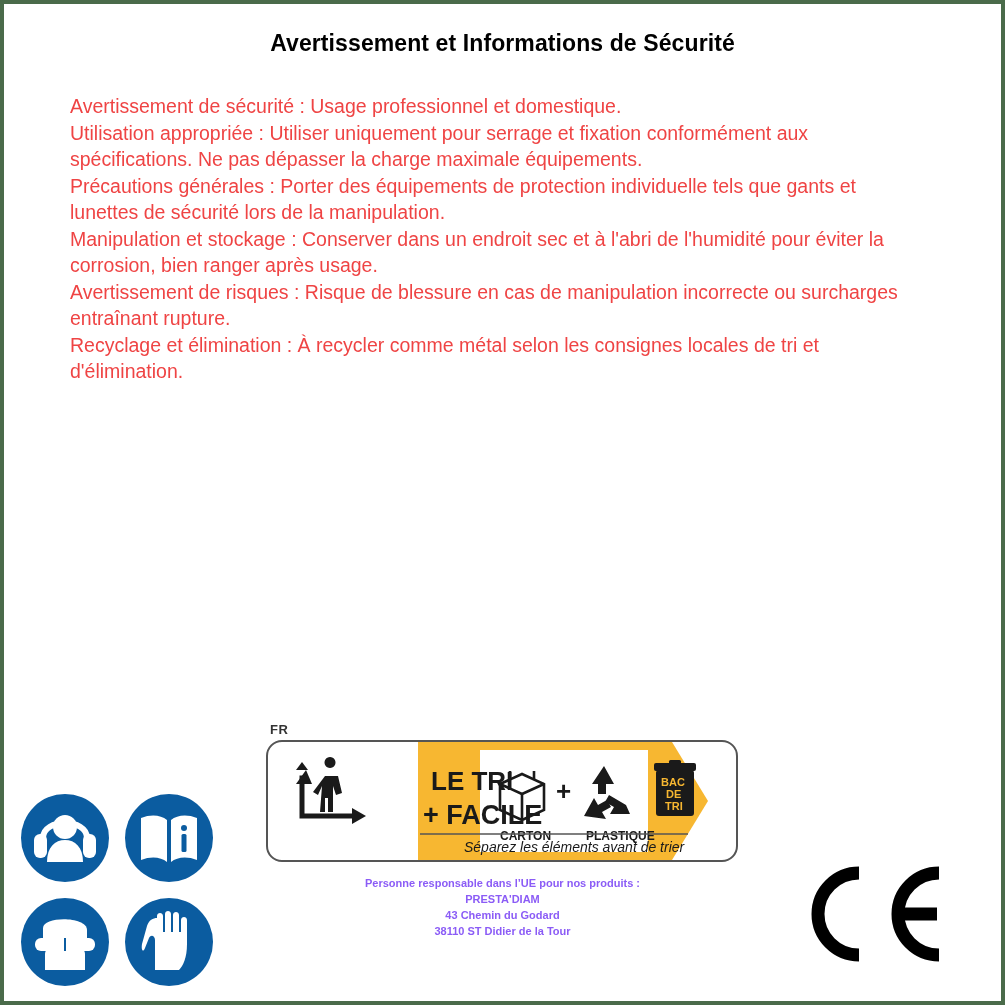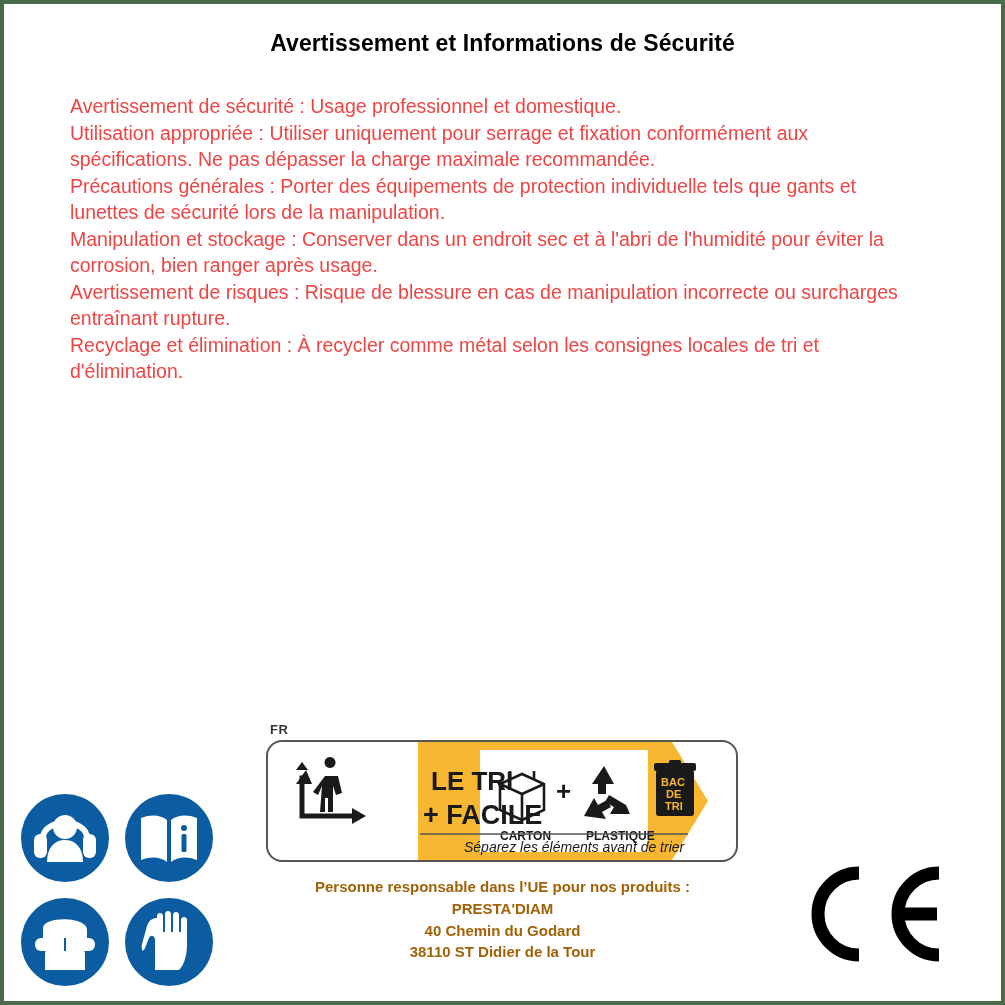--- a/index.html
+++ b/index.html
@@ -95,37 +95,37 @@
     height: 110px;
   }
 
   
   #footer {
     position: absolute;
     left: 0;
     right: 0;
     top: 872px;
     text-align: center;
-    font-size: 15px;
+    font-size: 11px;
     font-weight: bold;
     line-height: 1.45;
-    color: #a16207;
+    color: #8b5cf6;
   }
   #footer div { margin: 0; }
 </style>
 </head>
 <body>
 
 <div id="page">
 
   <div id="doc-title">Avertissement et Informations de Sécurité</div>
 
   <div id="body-text">
     <p>Avertissement de sécurité : Usage professionnel et domestique.</p>
-    <p>Utilisation appropriée : Utiliser uniquement pour serrage et fixation conformément aux spécifications. Ne pas dépasser la charge maximale recommandée.</p>
+    <p>Utilisation appropriée : Utiliser uniquement pour serrage et fixation conformément aux spécifications. Ne pas dépasser la charge maximale équipements.</p>
     <p>Précautions générales : Porter des équipements de protection individuelle tels que gants et lunettes de sécurité lors de la manipulation.</p>
     <p>Manipulation et stockage : Conserver dans un endroit sec et à l'abri de l'humidité pour éviter la corrosion, bien ranger après usage.</p>
     <p>Avertissement de risques : Risque de blessure en cas de manipulation incorrecte ou surcharges entraînant rupture.</p>
     <p>Recyclage et élimination : À recycler comme métal selon les consignes locales de tri et d'élimination.</p>
   </div>
 
   <div id="pictograms">
 
     <div class="picto p1">
       <svg viewBox="0 0 88 88" xmlns="http://www.w3.org/2000/svg">
@@ -245,17 +245,17 @@
         <path d="M60 14 A41 41 0 1 0 60 96"></path>
         <path d="M140 14 A41 41 0 1 0 140 96"></path>
         <line x1="101" y1="55" x2="138" y2="55"></line>
       </g>
     </svg>
   </div>
 
   <div id="footer">
     <div>Personne responsable dans l’UE pour nos produits :</div>
     <div>PRESTA'DIAM</div>
-    <div>40 Chemin du Godard</div>
+    <div>43 Chemin du Godard</div>
     <div>38110 ST Didier de la Tour</div>
   </div>
 
 </div>
 
 </body></html>

